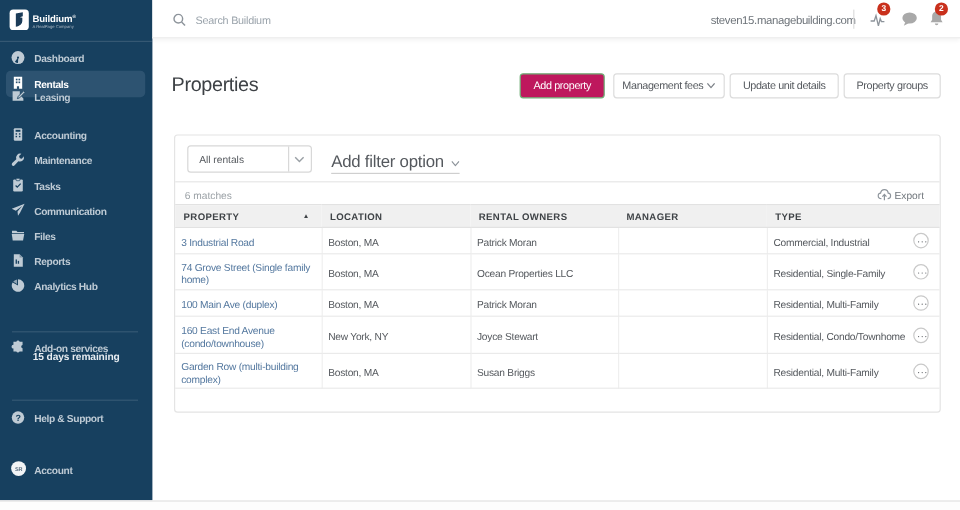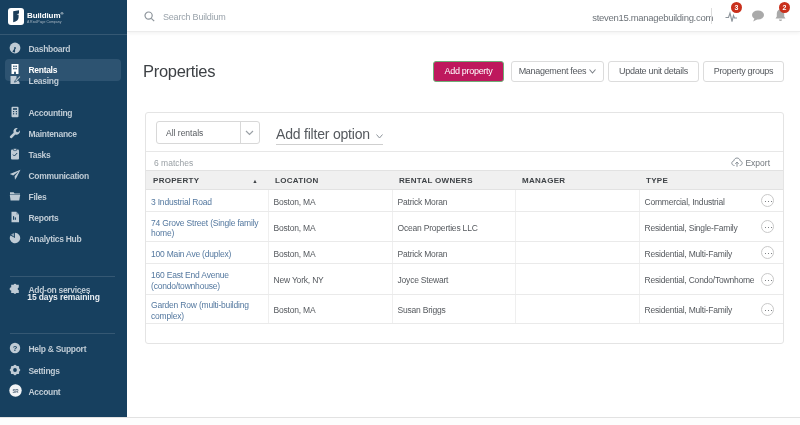--- a/index.html
+++ b/index.html
@@ -163,30 +163,20 @@
     <div class="sdiv" style="top:276px; left:10px; width:105px;"></div>
     <div id="days">15 days remaining</div>
     <div class="sdiv" style="top:333px; left:10px; width:105px;"></div>
 
     <div class="menu-item" style="top:338px;">
       <svg class="mi-ic" viewBox="0 0 12 12">
           <circle cx="6" cy="6" r="5.2" fill="#bfcbd5"></circle>
           <text x="6" y="8.6" text-anchor="middle" font-size="7.5" font-weight="bold" fill="#17405f" font-family="Liberation Sans, sans-serif">?</text>
         </svg>
       <span class="mi-tx">Help &amp; Support</span>
-      </div>
-    <div class="menu-item" style="top:360px;">
-      <svg class="mi-ic" viewBox="0 0 12 12">
-          <g fill="#bfcbd5">
-            <rect x="1.9" y="1.9" width="8.2" height="8.2" rx="1.2"></rect>
-            <rect x="1.9" y="1.9" width="8.2" height="8.2" rx="1.2" transform="rotate(45 6 6)"></rect>
-          </g>
-          <circle cx="6" cy="6" r="1.9" fill="#17405f"></circle>
-        </svg>
-      <span class="mi-tx">Settings</span>
       </div>
     <div class="menu-item" style="top:381px;">
       <svg class="mi-ic" style="left:9px; top:3px; width:13px; height:13px;" viewBox="0 0 13 13">
           <circle cx="6.5" cy="6.5" r="6.2" fill="#f2f4f6"></circle>
           <text x="6.5" y="8.6" text-anchor="middle" font-size="4.6" font-weight="bold" fill="#55697c" font-family="Liberation Sans, sans-serif">SR</text>
         </svg>
       <span class="mi-tx">Account</span>
       </div>
   </div>
 

